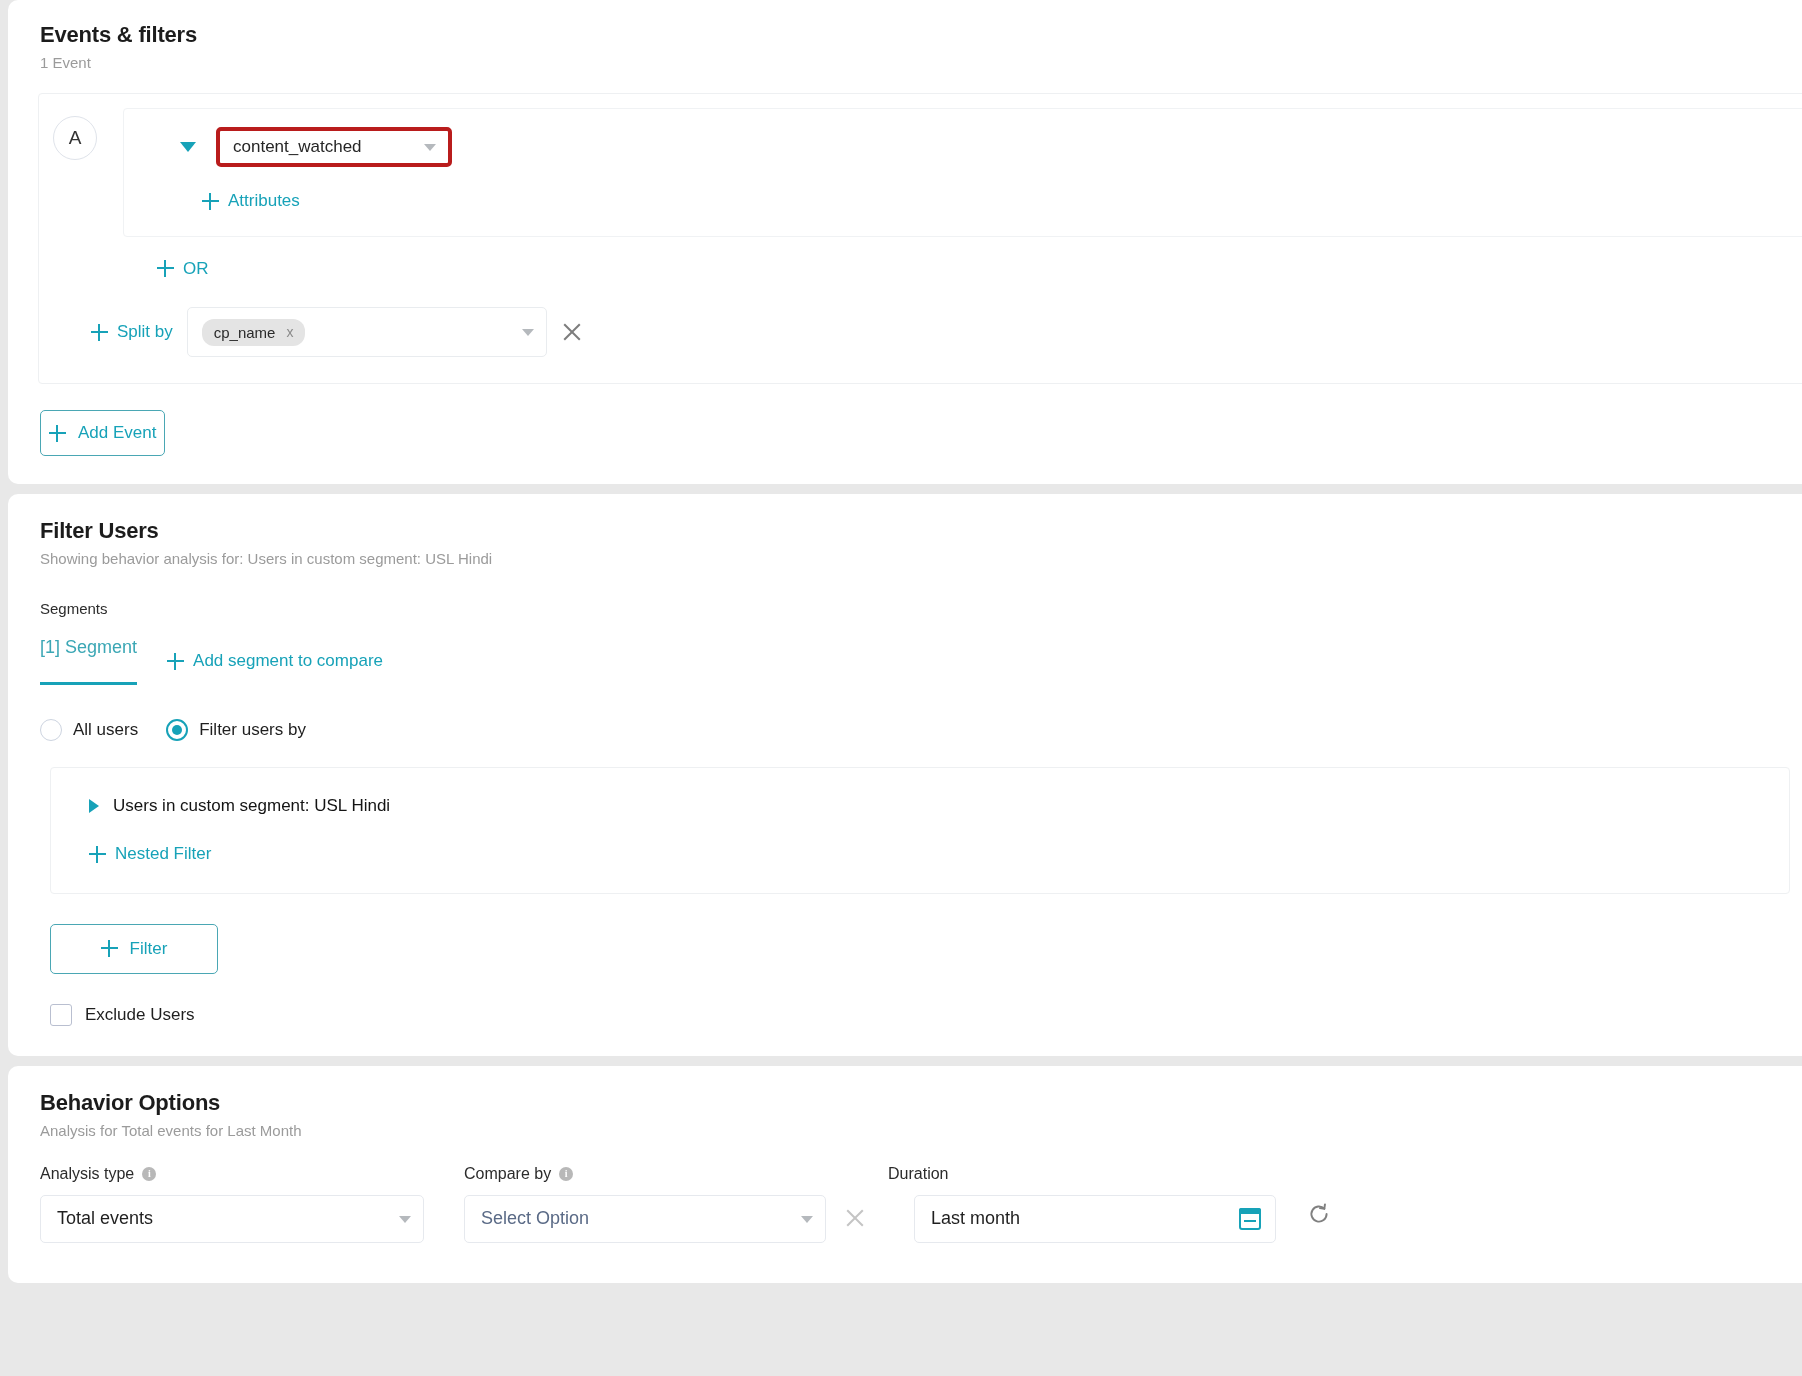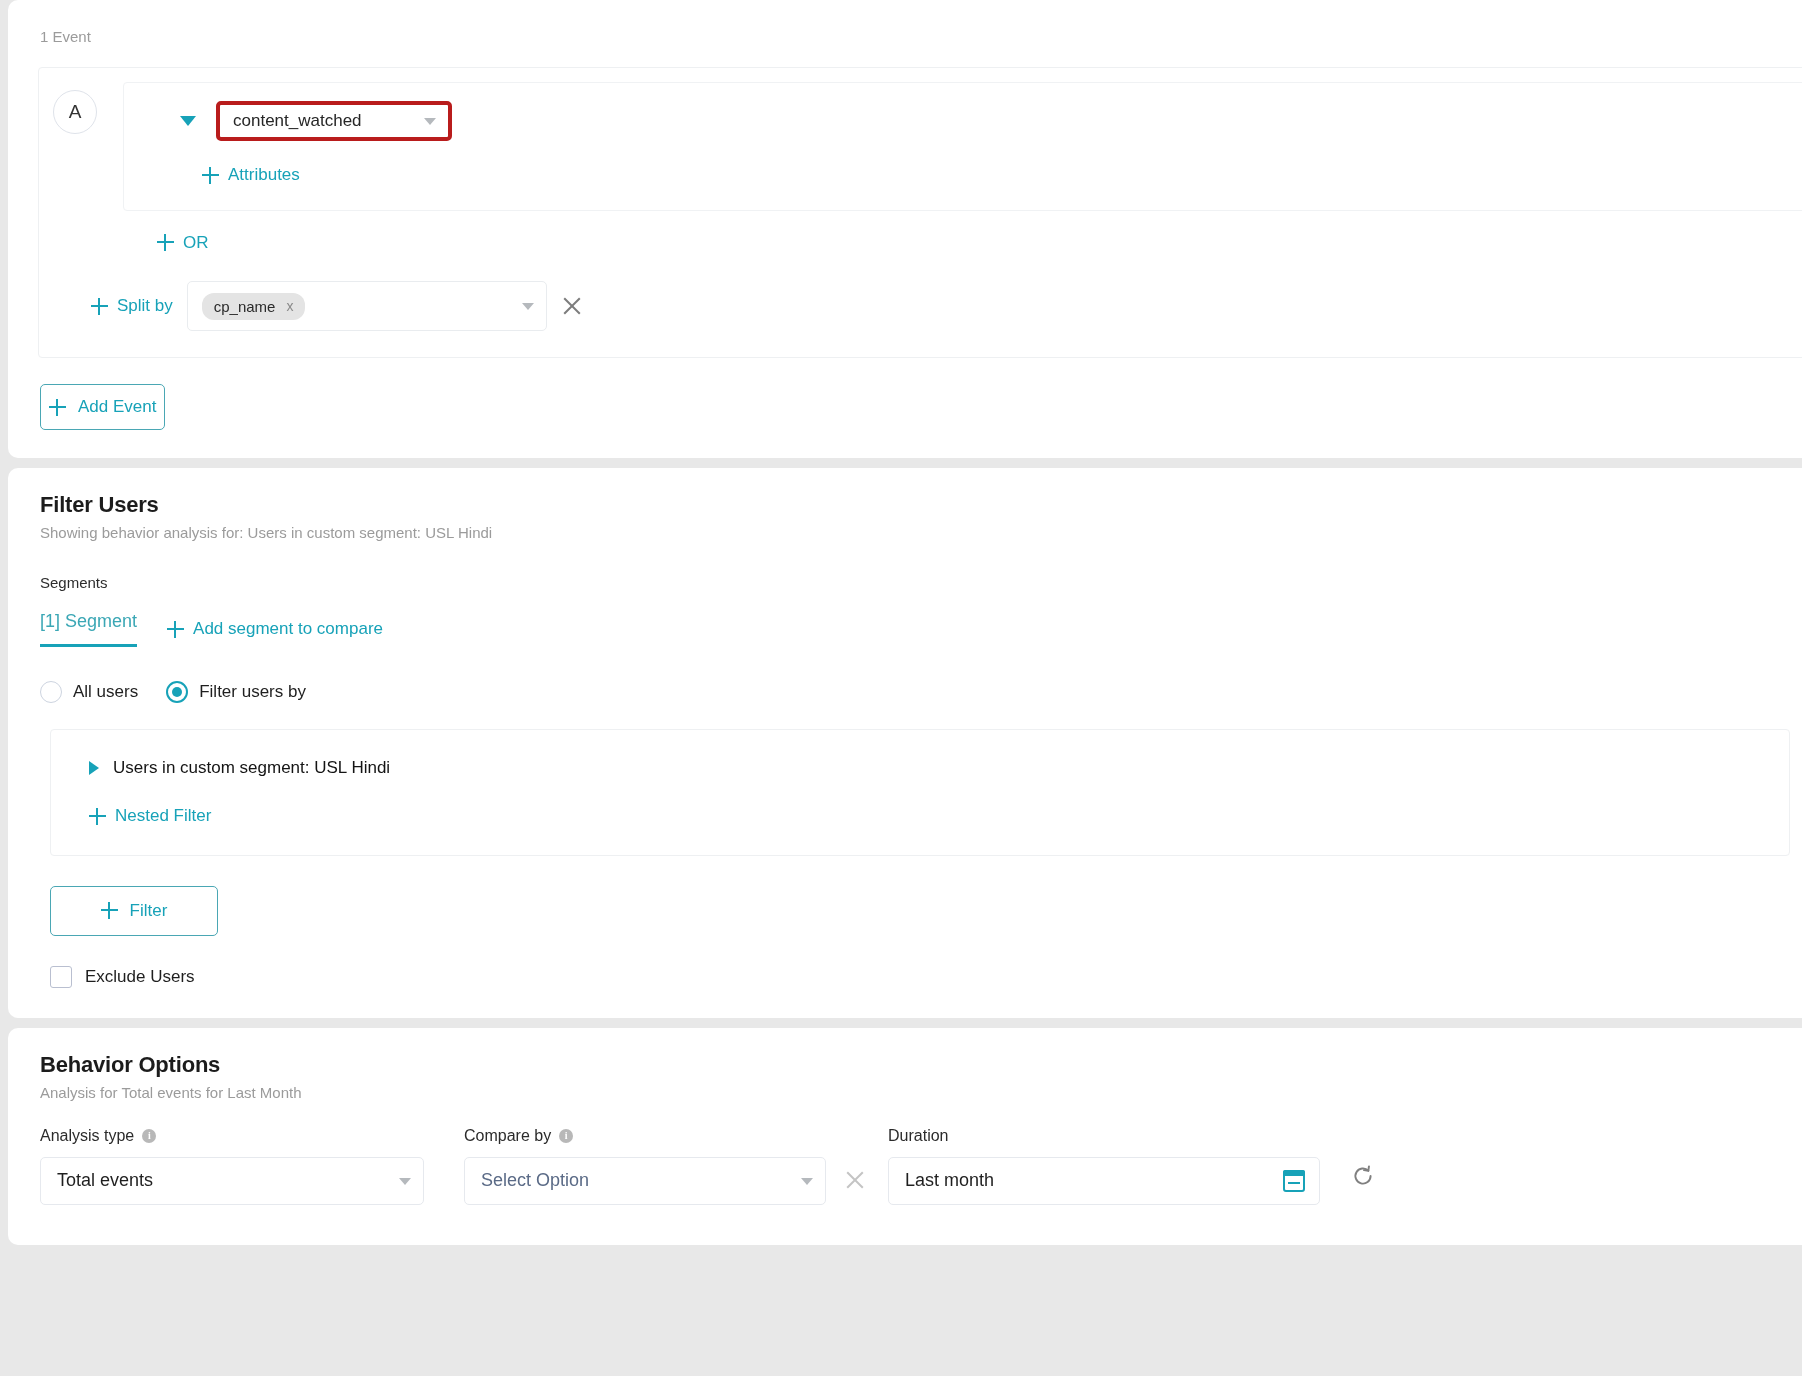--- a/index.html
+++ b/index.html
@@ -202,21 +202,21 @@
   .tabs {
     display: flex;
     align-items: center;
     gap: 30px;
     padding: 0 32px;
     margin-top: 20px;
   }
   .tab {
     font-size: 18px;
     color: #3ba7b5;
-    padding-bottom: 12px;
+    padding-bottom: 24px;
     border-bottom: 3px solid transparent;
     cursor: pointer;
   }
   .tab.active { border-bottom-color: #17a2b8; }
 
   .radio-row {
     display: flex;
     align-items: center;
     gap: 28px;
     padding: 0 32px;
@@ -330,21 +330,21 @@
     font-size: 18px;
     color: #1f1f1f;
     cursor: pointer;
   }
   .big-select.placeholder { color: #5a6a86; }
   .field-analysis { margin-right: 40px; }
   .field-compare .big-select { width: 362px; }
   .clear-x { margin: 0 0 14px 18px; }
   .clear-x::before, .clear-x::after { background: #c4c4c4; }
   .field-duration { margin-left: 22px; }
-  .field-duration .big-select { width: 432px; padding-right: 52px; }
+  .field-duration .big-select { width: 362px; padding-right: 52px; margin-left: 26px; }
 
   .cal-icon {
     position: absolute;
     right: 14px; top: 50%;
     margin-top: -11px;
     width: 22px; height: 22px;
     border: 2px solid #17a2b8;
     border-radius: 3px;
     cursor: pointer;
   }
@@ -370,20 +370,21 @@
     flex: 0 0 auto;
   }
 </style>
 </head>
 <body>
 
 <div class="page">
 
   <div class="card" id="events-card">
     <div class="ev-head">
+      <div class="card-title">Events &amp; filters</div>
       <div class="card-sub">1 Event</div>
     </div>
 
     <div class="event-group">
       <div class="event-row">
         <div class="avatar">A</div>
 
         <div class="event-box">
           <div class="event-line">
             <div class="caret-teal"></div>

